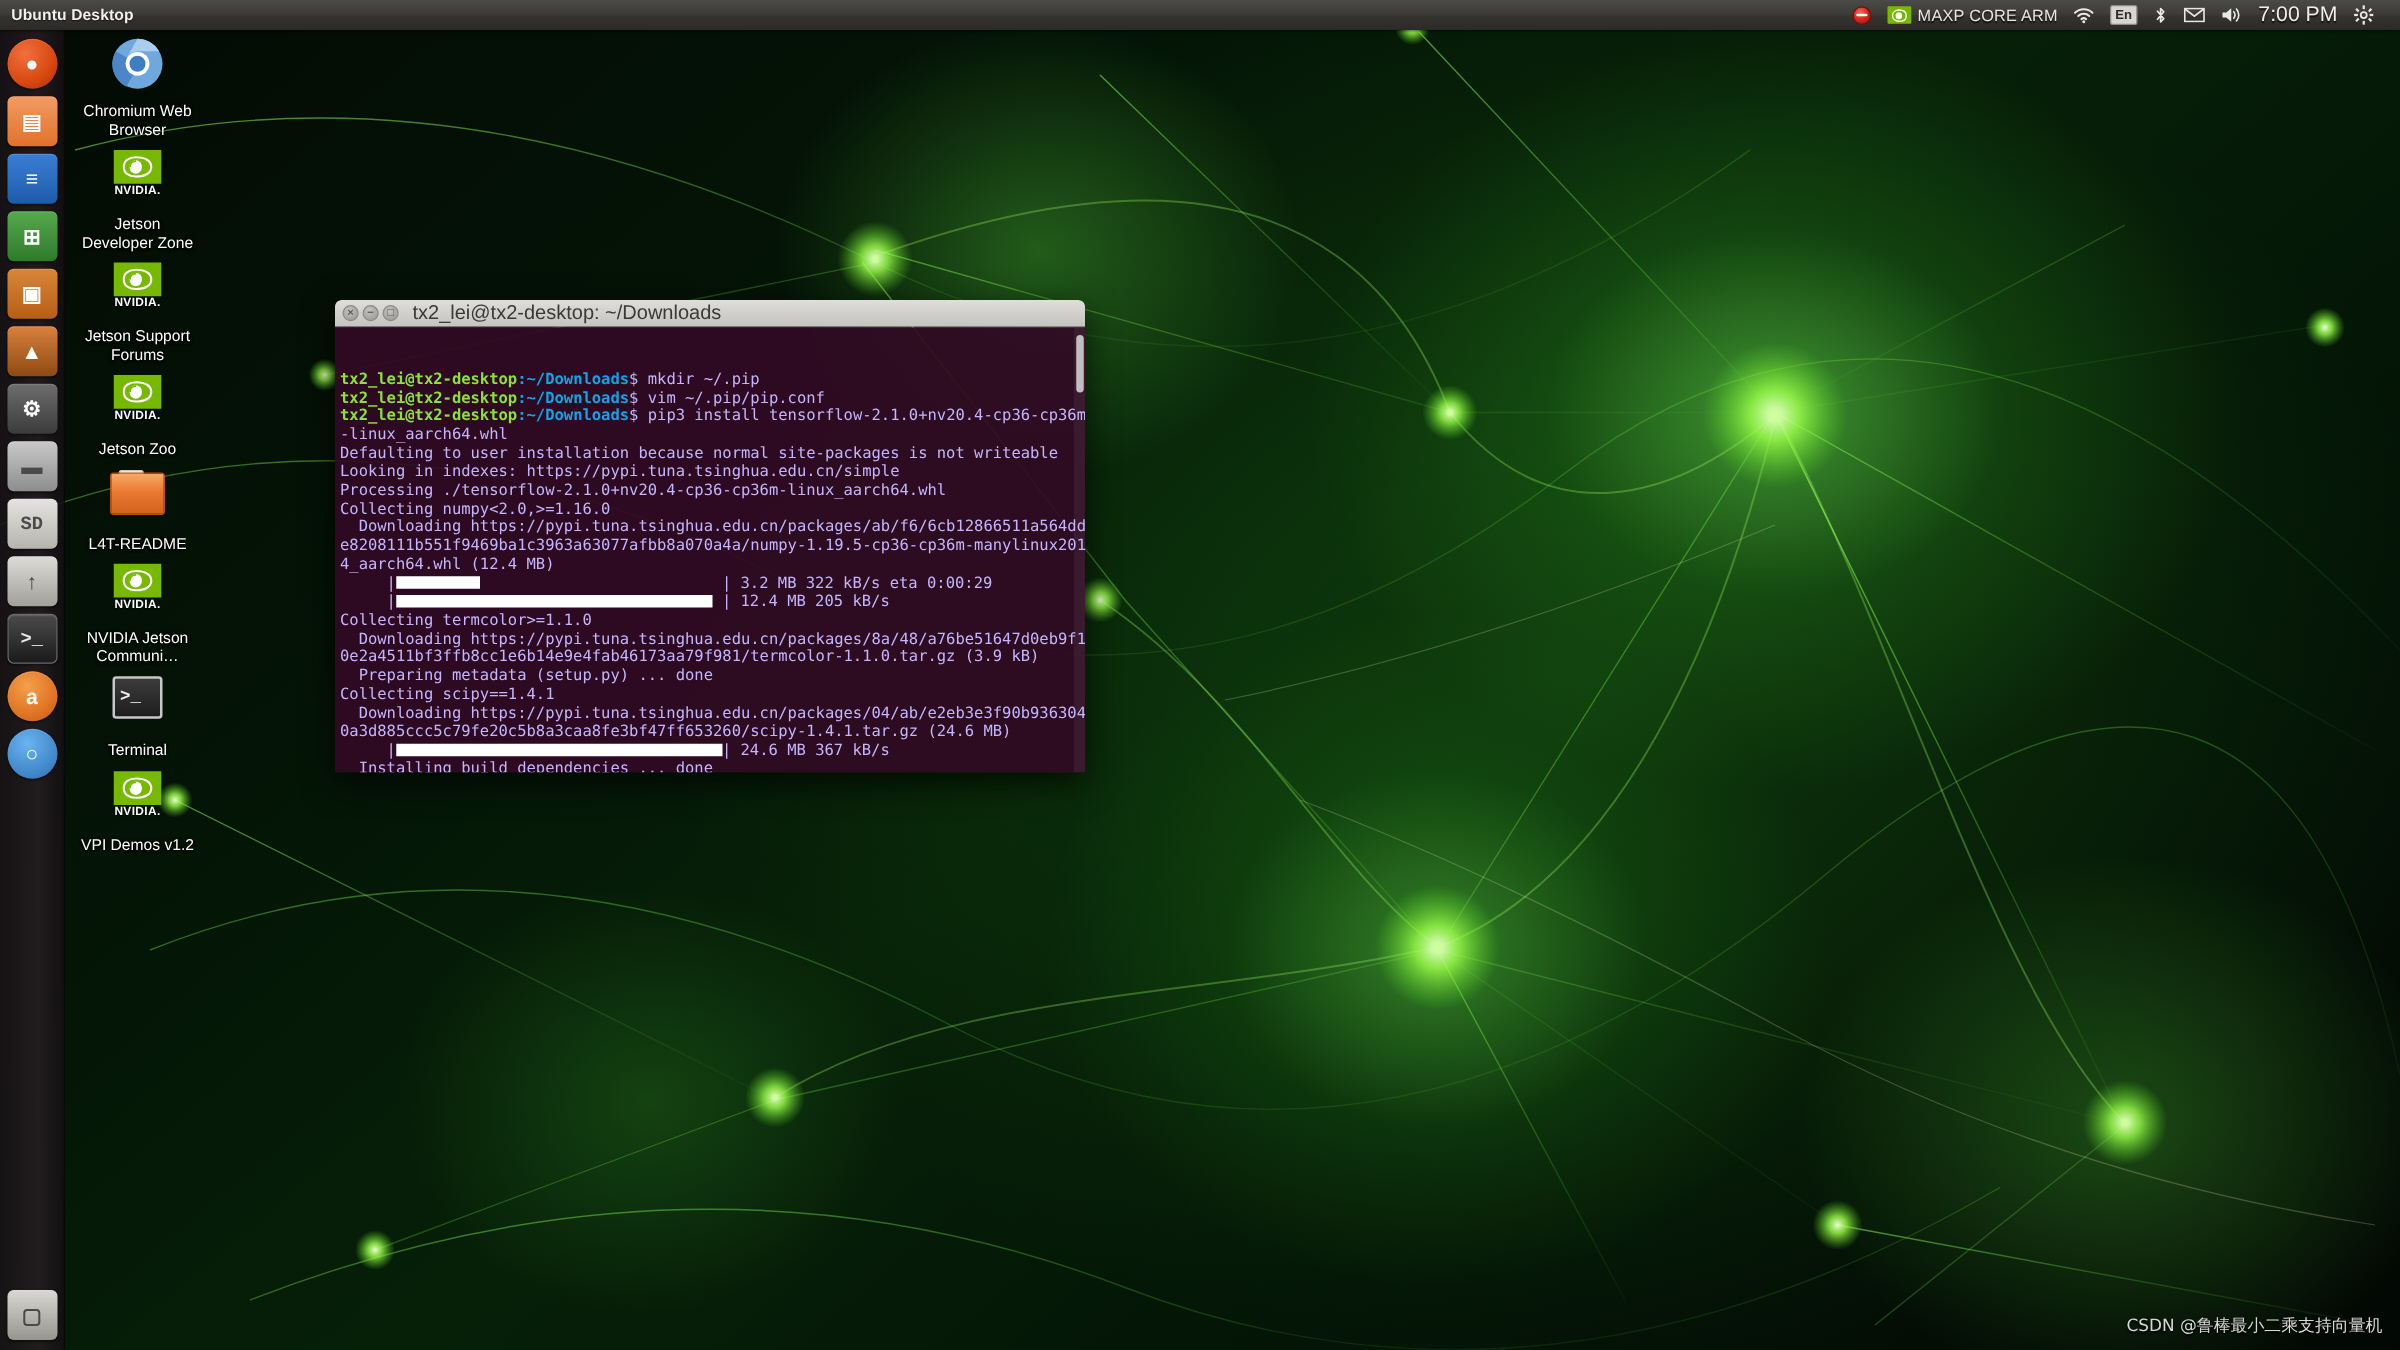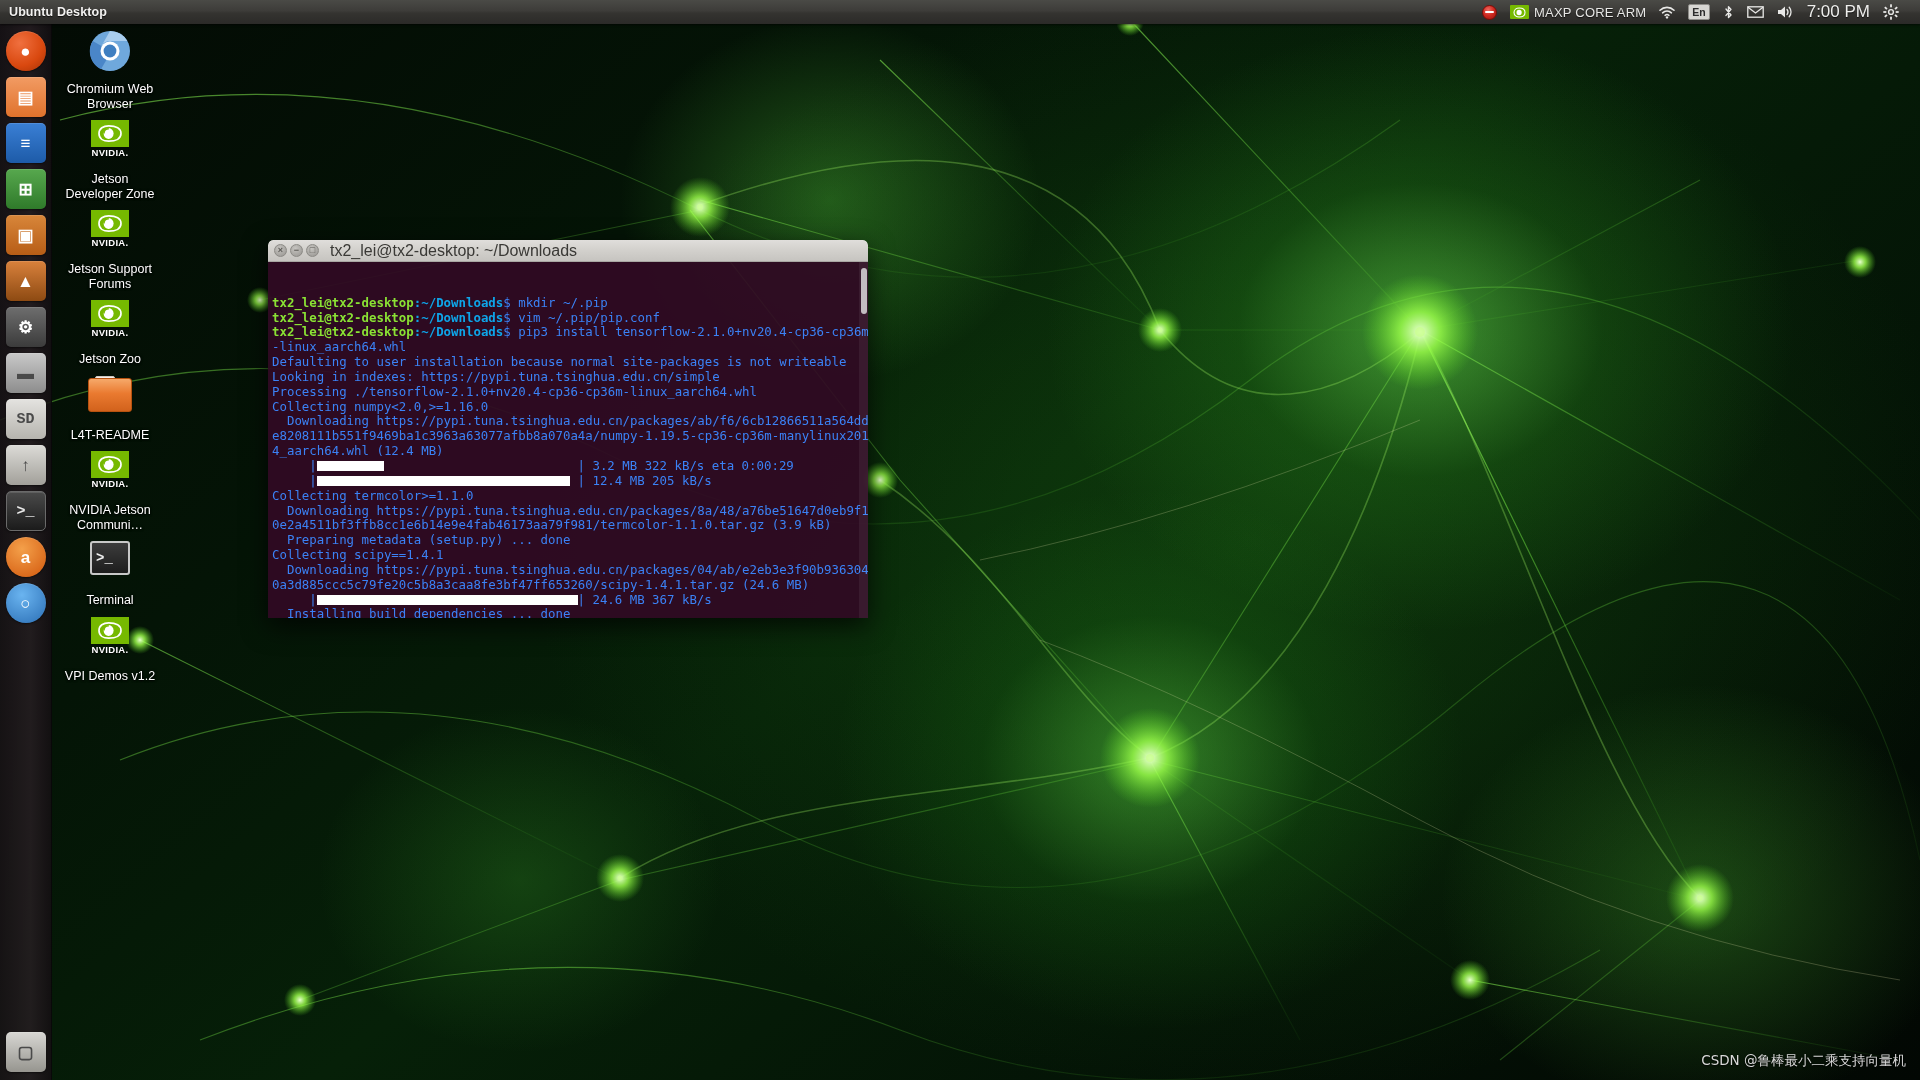--- a/index.html
+++ b/index.html
@@ -179,21 +179,21 @@
     line-height: 14.85px;
     padding: 4px 0 0 2px;
     position: relative;
     overflow: hidden;
     white-space: pre;
   }
   #term-lines { padding-left: 2px; }
   .tline { white-space: pre; }
   .u { color: #8ae234; font-weight: bold; }
   .p { color: #0ea5e9; font-weight: bold; }
-  .d { color: #3b82f6; }
+  .d { color: #c4b5fd; }
   .bar {
     display: inline-block; background: #ffffff; height: 10px;
     vertical-align: -1px;
   }
   #term-scrollbar {
     position: absolute; right: 0; top: 0; width: 9px; height: 356px;
     background: rgba(255,255,255,0.06);
   }
   #term-scrollthumb {
     position: absolute; right: 1px; top: 6px; width: 6px; height: 46px;

